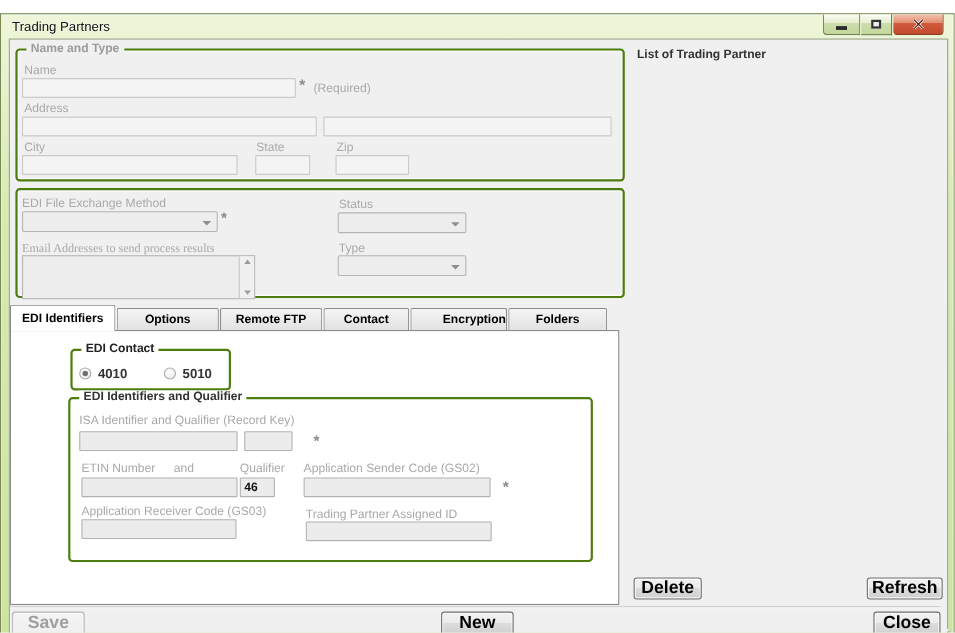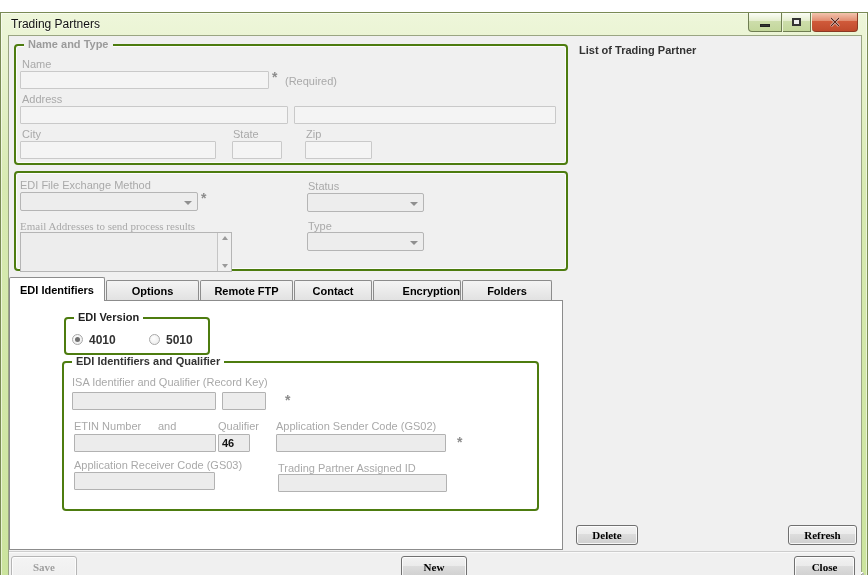--- a/index.html
+++ b/index.html
@@ -63,24 +63,23 @@
   }
   .tab.active { height:24px; background:#fff; position:relative; z-index:3; }
   .tabpage { position:absolute; left:8px; top:287px; width:554px; height:250px; background:#fff; border:1px solid #8c8c8c; z-index:2; }
   
   .radio { position:absolute; width:11px; height:11px; border:1px solid #a9a9a9; border-radius:50%;
     background:radial-gradient(circle at 40% 35%, #ffffff 0%, #e8e8e8 100%); }
   .radio.checked::after { content:""; position:absolute; left:2px; top:2px; width:5px; height:5px; border-radius:50%; background:#707070; }
   
   .btn {
     position:absolute; display:flex; align-items:center; justify-content:center;
-    font-size:11px; font-weight:bold; color:#000; border:1px solid #707070; border-radius:3px;
+    font-size:16px; font-weight:bold; color:#000; border:1px solid #707070; border-radius:3px;
     background:linear-gradient(180deg,#f2f2f2 0%,#ebebeb 45%,#dddddd 46%,#cfcfcf 100%);
     box-shadow:inset 0 0 0 1px rgba(255,255,255,.8);
-    font-family:Liberation Serif, serif;
   }
   .btn.dis { color:#9f9f9f; border-color:#b5b5b5; background:linear-gradient(180deg,#f4f4f4,#efefef); }
   
   .listbox { position:absolute; left:575px; top:47px; width:281px; height:461px; background:#fff; border:1px solid #828790; padding:2px 3px; }
   .listitem { font-size:11px; font-weight:bold; color:#000; line-height:13px; white-space:nowrap; }
   .hsep { position:absolute; left:8px; top:538px; width:846px; height:1px; background:#cdcdcd; box-shadow:0 1px 0 #fafafa; }
   .grip { position:absolute; right:3px; bottom:3px; width:12px; height:12px; }
   .grip i { position:absolute; width:2px; height:2px; background:#b9b9b9; box-shadow:-1px -1px 0 #fdfdfd; }
 </style>
 </head>
@@ -164,21 +163,21 @@
         <span>Encryption</span>
       </div>
     <div class="tab" style="width:90px;">
         <span>Folders</span>
       </div>
   </div>
 
   <div class="tabpage">
 
     <div class="groupbox on-white" style="left:54px; top:16px; width:146px; height:38px; box-shadow:none;">
-      <span class="gb-label" style="color:#222;">EDI Version</span>
+      <span class="gb-label" style="color:#222;">EDI Contact</span>
     </div>
     <span class="radio checked" style="left:62px; top:33px;"></span>
     <span class="lbl dark" style="left:79px; top:32px; font-size:12px;">4010</span>
     <span class="radio" style="left:139px; top:33px;"></span>
     <span class="lbl dark" style="left:156px; top:32px; font-size:12px;">5010</span>
 
     <div class="groupbox on-white" style="left:52px; top:60px; width:477px; height:150px; box-shadow:none;">
       <span class="gb-label" style="color:#333;">EDI Identifiers and Qualifier</span>
     </div>
     <span class="lbl" style="left:62px; top:75px;">ISA Identifier and Qualifier (Record Key)</span>

